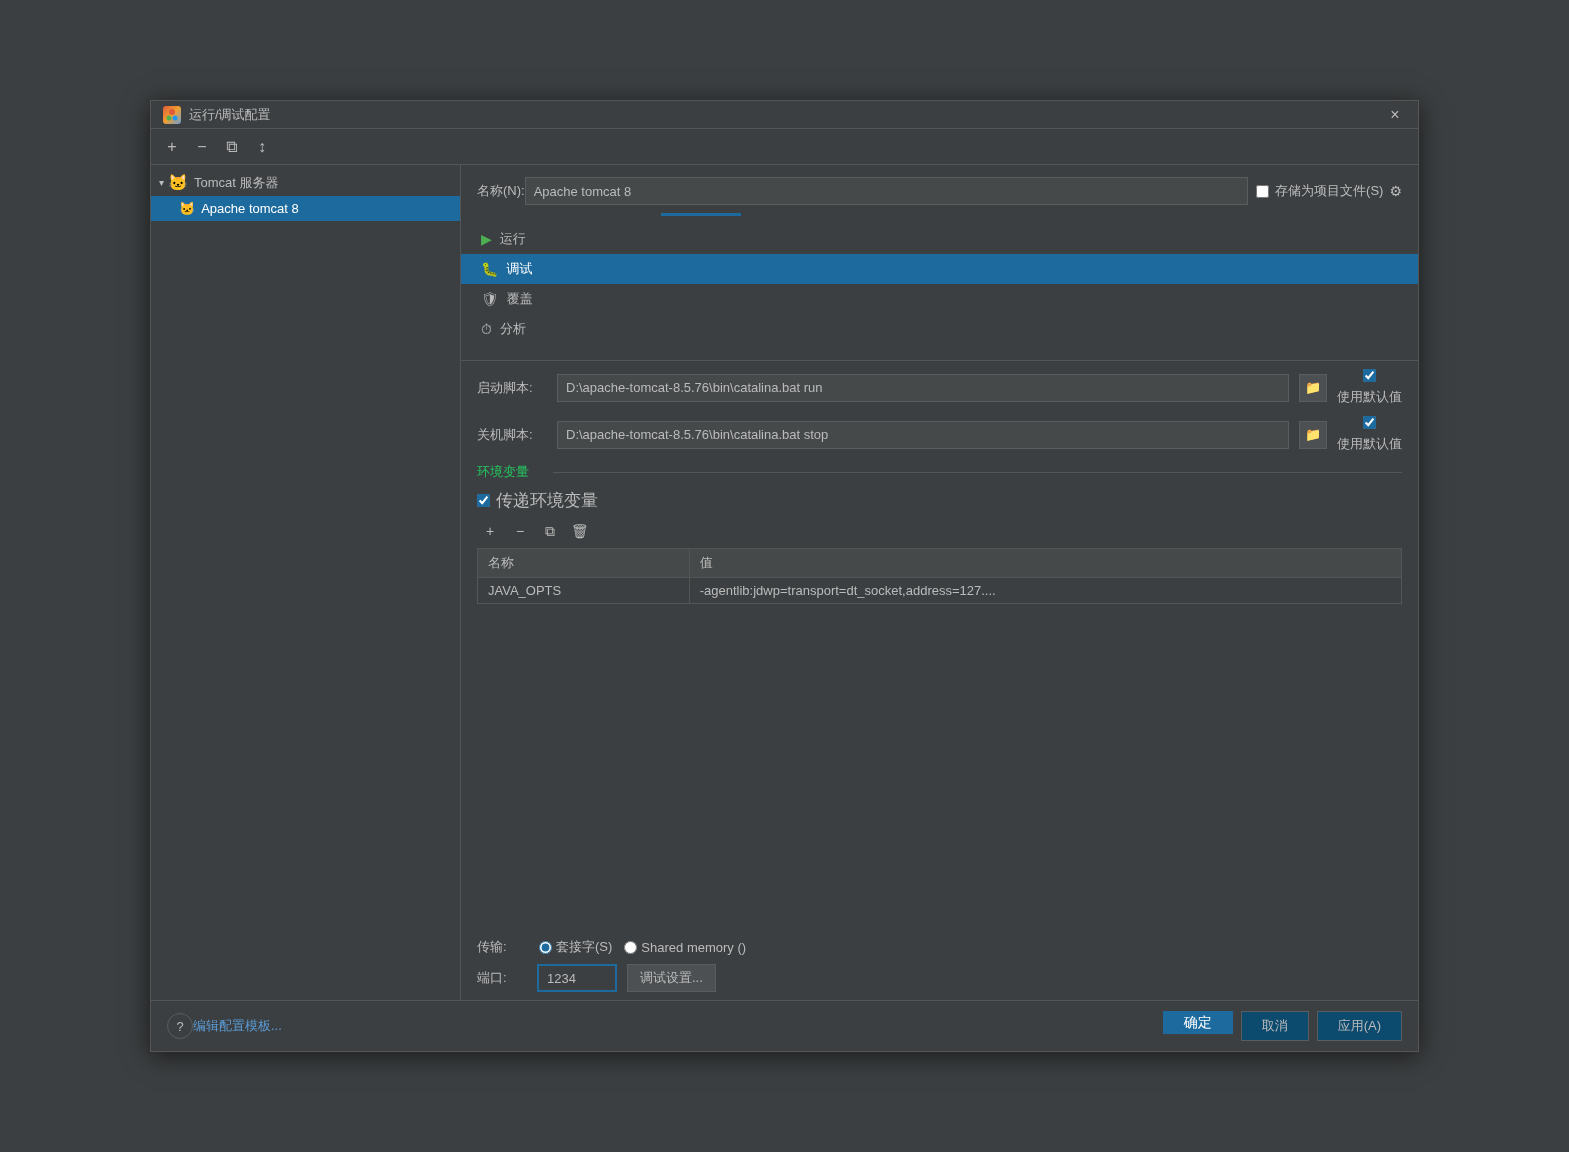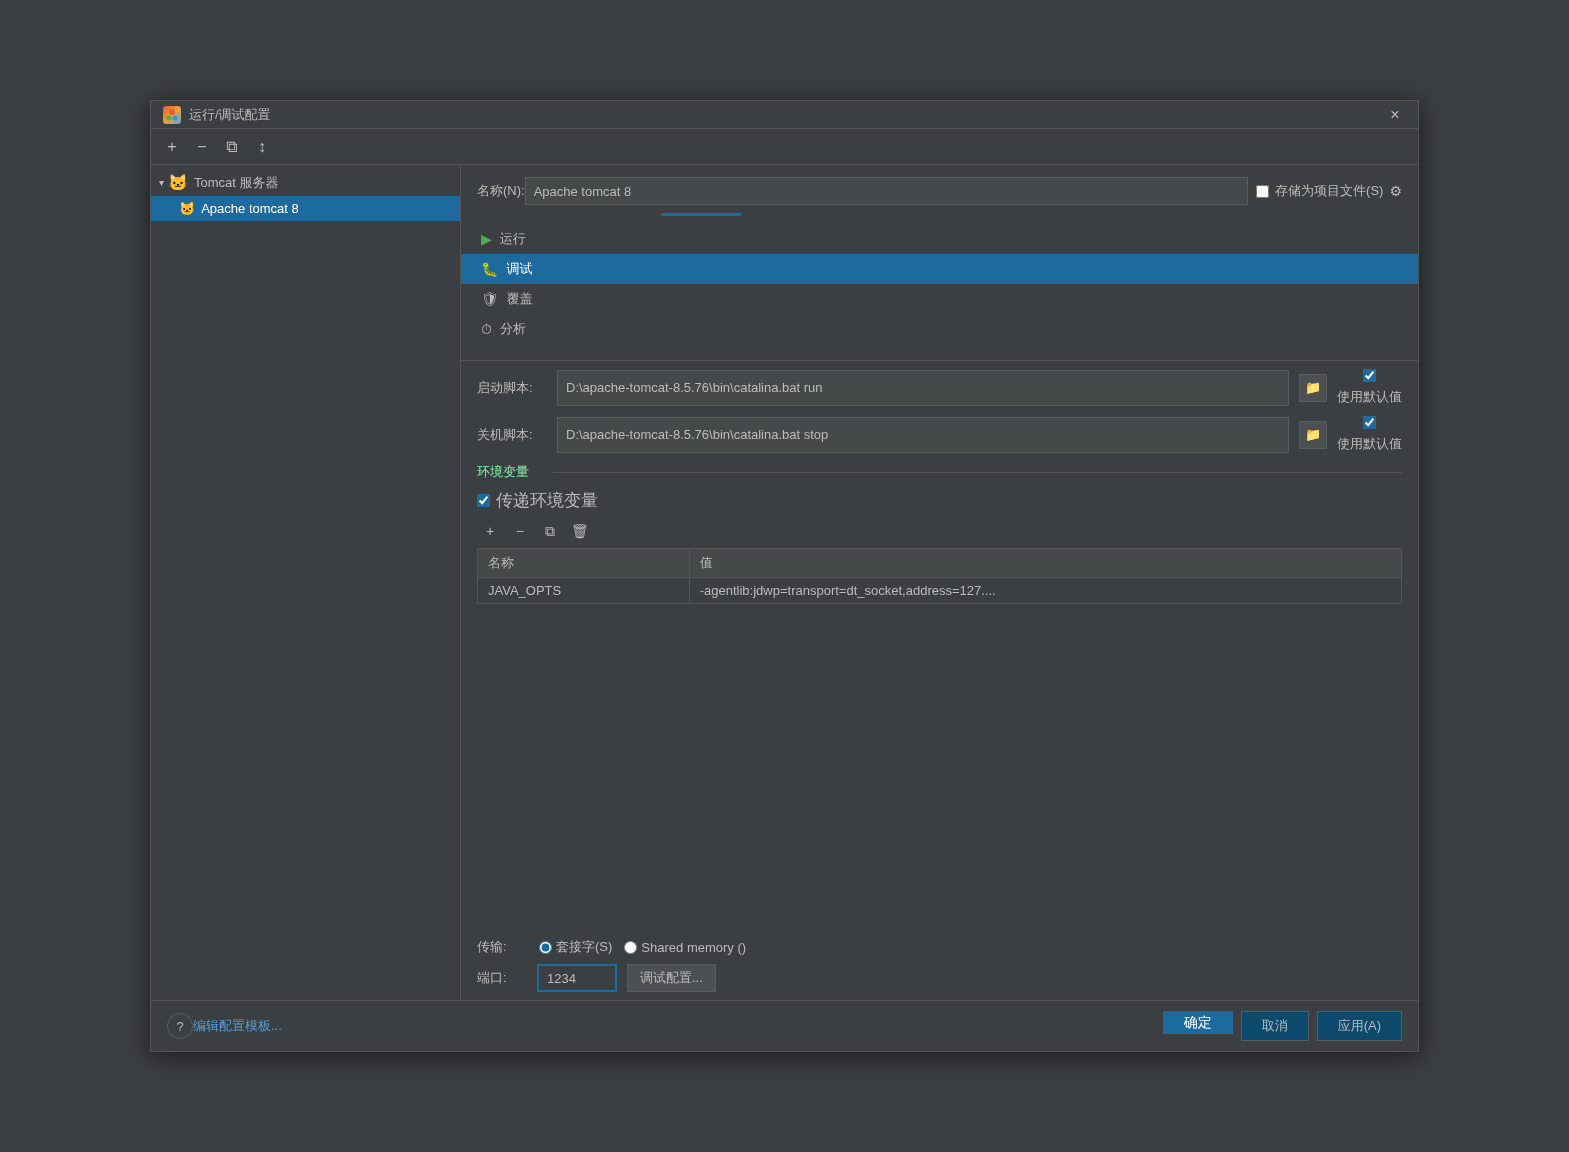--- a/index.html
+++ b/index.html
@@ -198,21 +198,21 @@
       gap: 10px;
     }
     .form-label {
       color: #bbb;
       font-size: 13px;
       white-space: nowrap;
       min-width: 70px;
     }
     .form-input {
       flex: 1;
-      height: 36px;
+      height: 28px;
       background: #45494a;
       border: 1px solid #5a5d5e;
       color: #bbb;
       padding: 8px 8px;
       font-size: 13px;
       outline: none;
     }
     .browse-btn {
       width: 28px;
       height: 28px;
@@ -242,21 +242,21 @@
       overflow: hidden;
       display: flex;
       flex-direction: column;
     }
     .env-header {
       display: flex;
       align-items: center;
       margin-bottom: 8px;
     }
     .env-title {
-      color: #86efac;
+      color: #22c55e;
       font-size: 13px;
       margin-right: 24px;
       text-align: right;
     }
     .env-line {
       flex: 1;
       height: 1px;
       background: #555;
     }
     .env-checkbox-row {
@@ -571,21 +571,21 @@
               <span>套接字(S)</span>
             </label>
             <label class="radio-option">
               <input type="radio" name="transport" style="">
               <span>Shared memory ()</span>
             </label>
           </div>
           <div class="port-row">
             <span class="port-label">端口:</span>
             <input class="port-input" type="text" value="1234" style="">
-            <button class="debug-settings-btn">调试配置...</button>
+            <button class="debug-settings-btn">调试设置...</button>
           </div>
         </div>
       </div>
     </div>
   </div>
 
   <div class="bottom-bar">
     <button class="help-btn">?</button>
     <a class="edit-template-link" href="#">编辑配置模板...</a>
     <div class="bottom-right-buttons">

